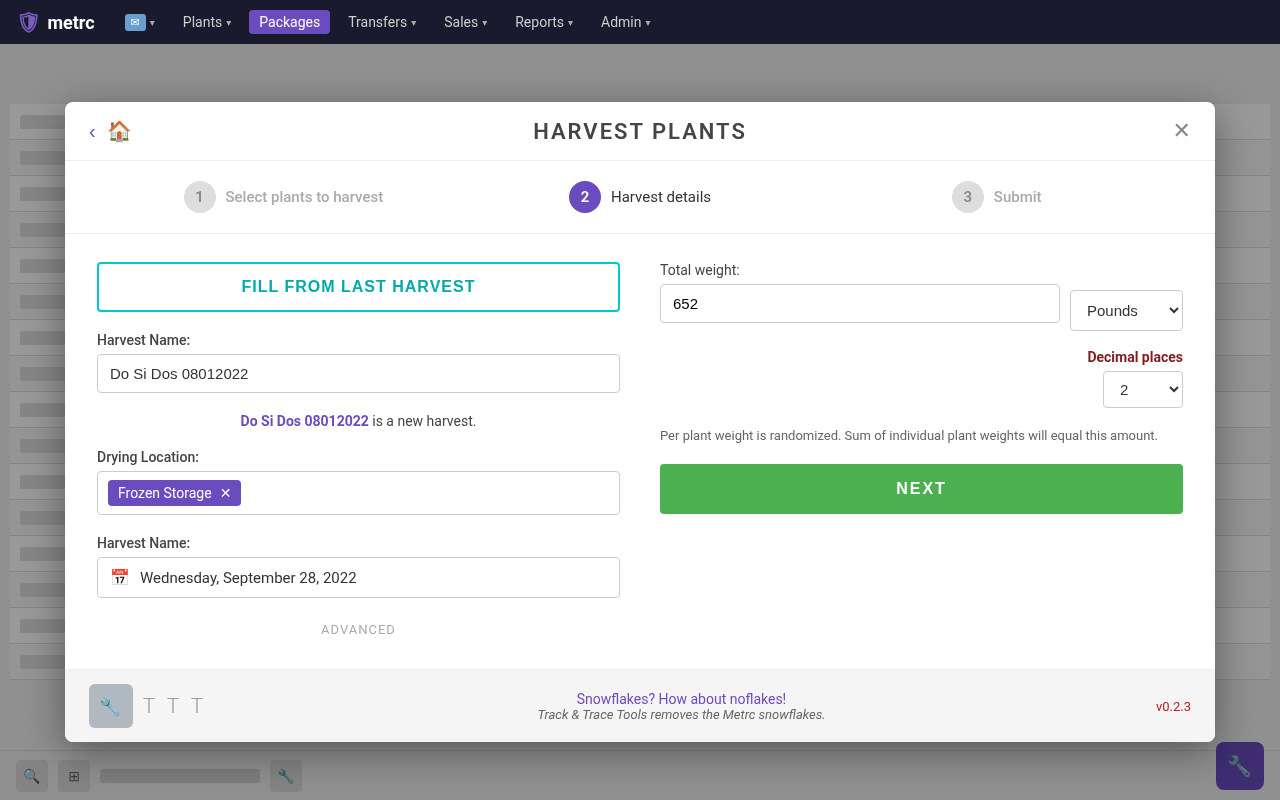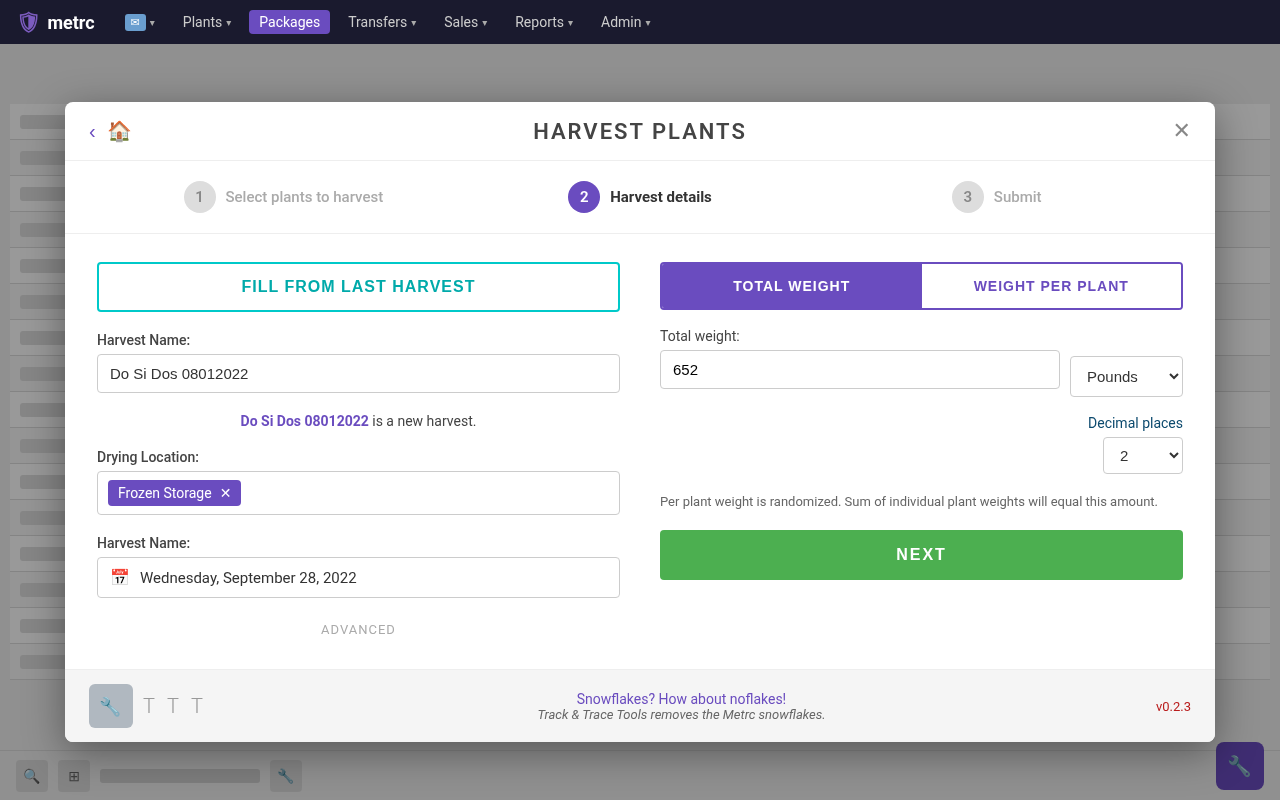--- a/index.html
+++ b/index.html
@@ -162,21 +162,21 @@
     }
     .step-circle.active {
       background: #6a4cbf;
       color: white;
     }
     .step-label {
       font-size: 15px;
       font-weight: 500;
     }
     .step-label.inactive { color: #aaa; }
-    .step-label.active { color: #333; font-weight: 700; }
+    .step-label.active { color: #333; font-weight: 400; }
 
     
     .modal-body {
       display: flex;
       gap: 40px;
       padding: 28px 32px;
     }
 
     
     .left-panel {
@@ -352,21 +352,22 @@
 
     
     .decimal-wrap {
       display: flex;
       flex-direction: column;
       align-items: flex-end;
       gap: 6px;
     }
     .decimal-label {
       font-size: 14px;
-      color: #0c4a6e;
+      color: #7f1d1d;
+      font-weight: bold;
     }
     .decimal-select {
       border: 1px solid #ccc;
       border-radius: 4px;
       padding: 8px 12px;
       font-size: 15px;
       color: #333;
       background: white;
       outline: none;
       cursor: pointer;
@@ -704,24 +705,20 @@
           <div class="date-field">
             <span class="date-icon">📅</span>
             <span class="date-text">Wednesday, September 28, 2022</span>
           </div>
         </div>
 
         <div class="advanced-link">ADVANCED</div>
       </div>
 
       <div class="right-panel">
-        <div class="tab-toggle">
-          <button class="tab-btn active">TOTAL WEIGHT</button>
-          <button class="tab-btn inactive">WEIGHT PER PLANT</button>
-        </div>
 
         <div class="weight-row">
           <div class="weight-input-wrap">
             <div class="weight-label">Total weight:</div>
             <input class="weight-input" type="text" value="652" style="">
           </div>
           <select class="unit-select">
             <option>Pounds</option>
             <option>Ounces</option>
             <option>Grams</option>

